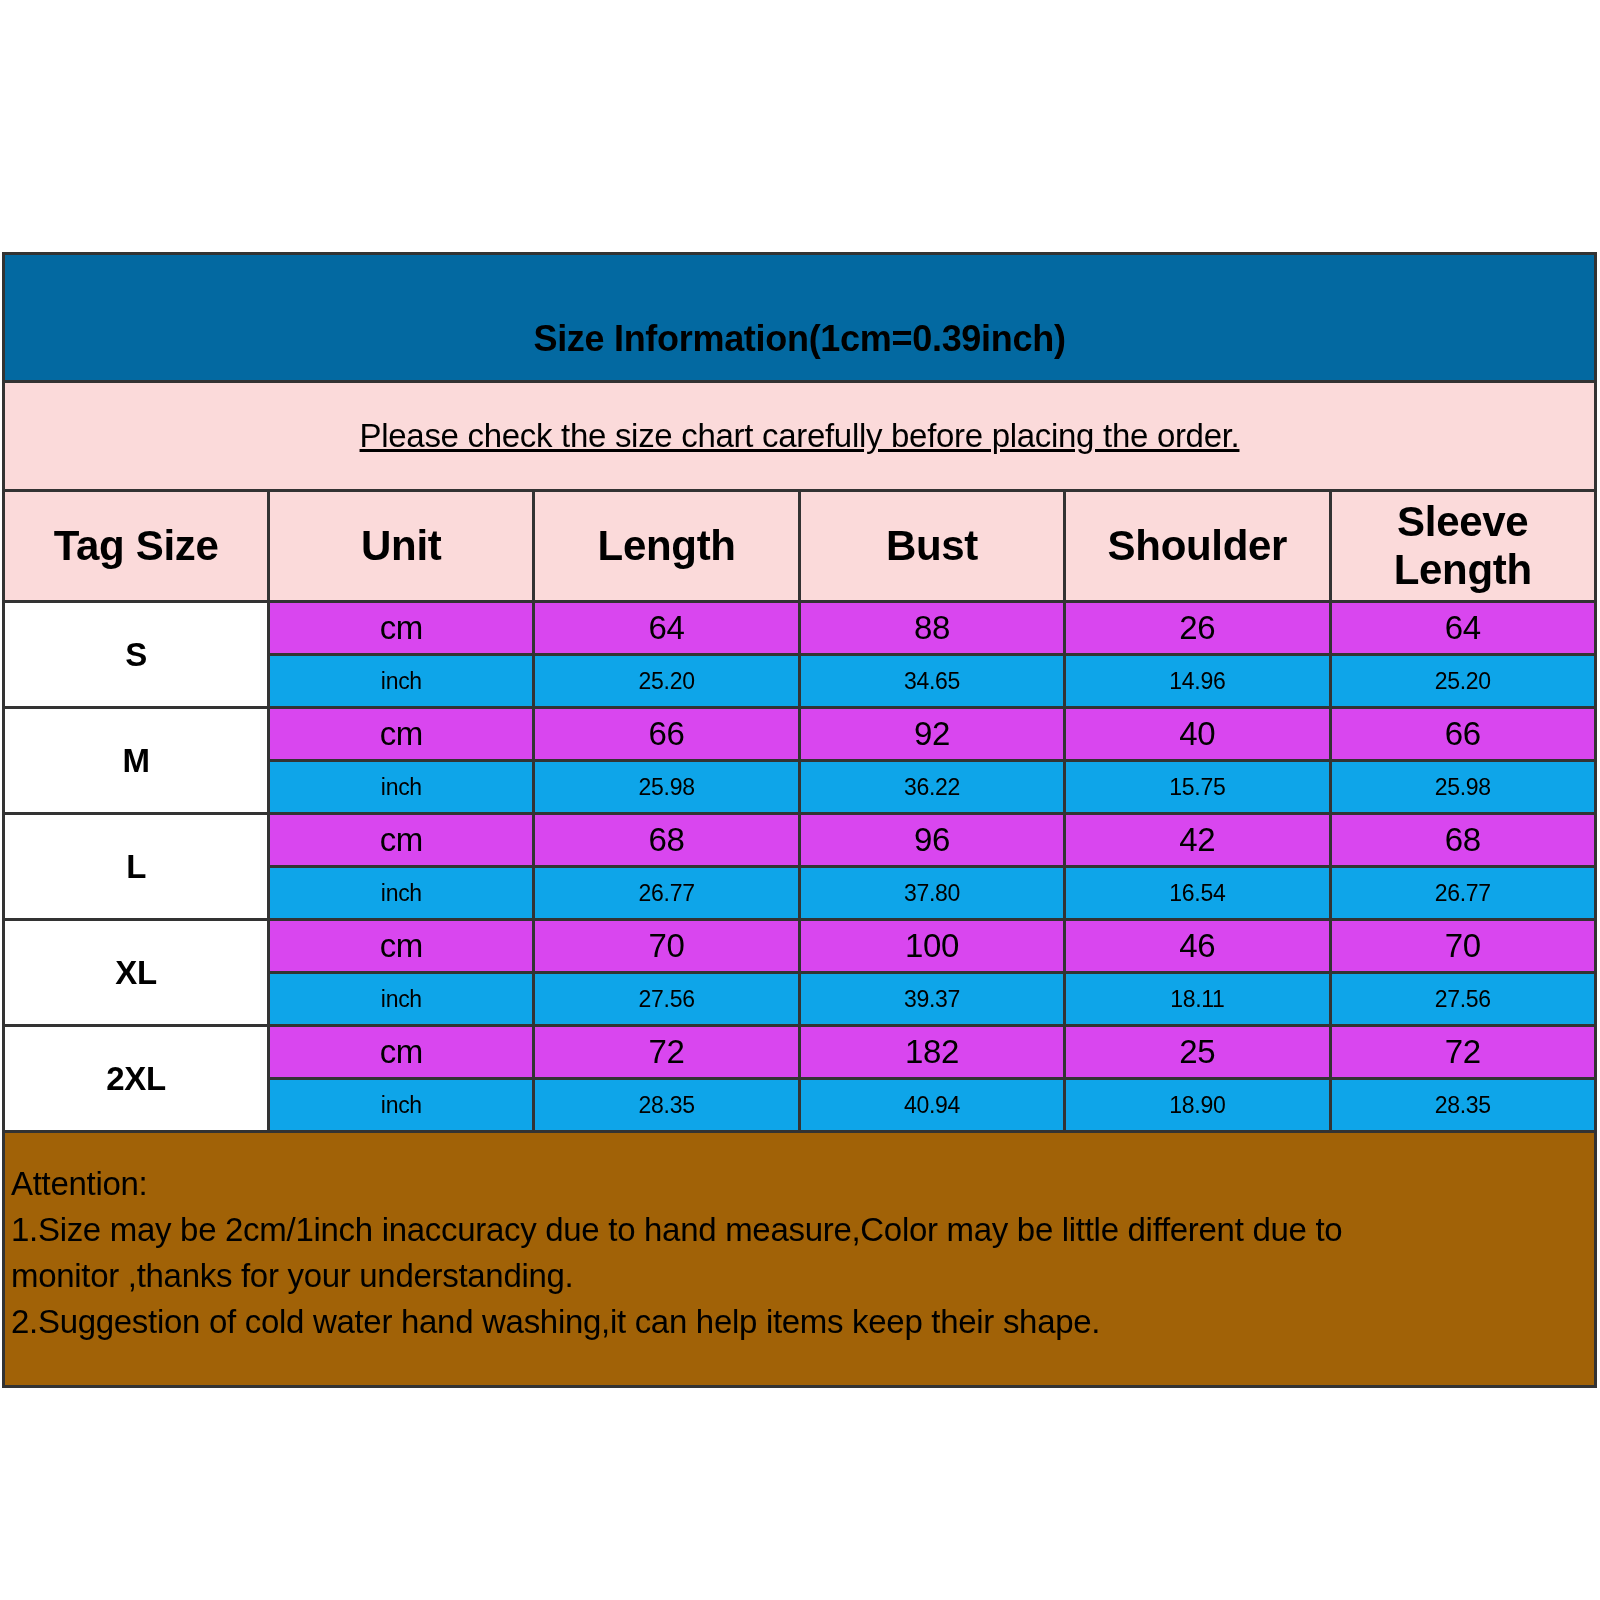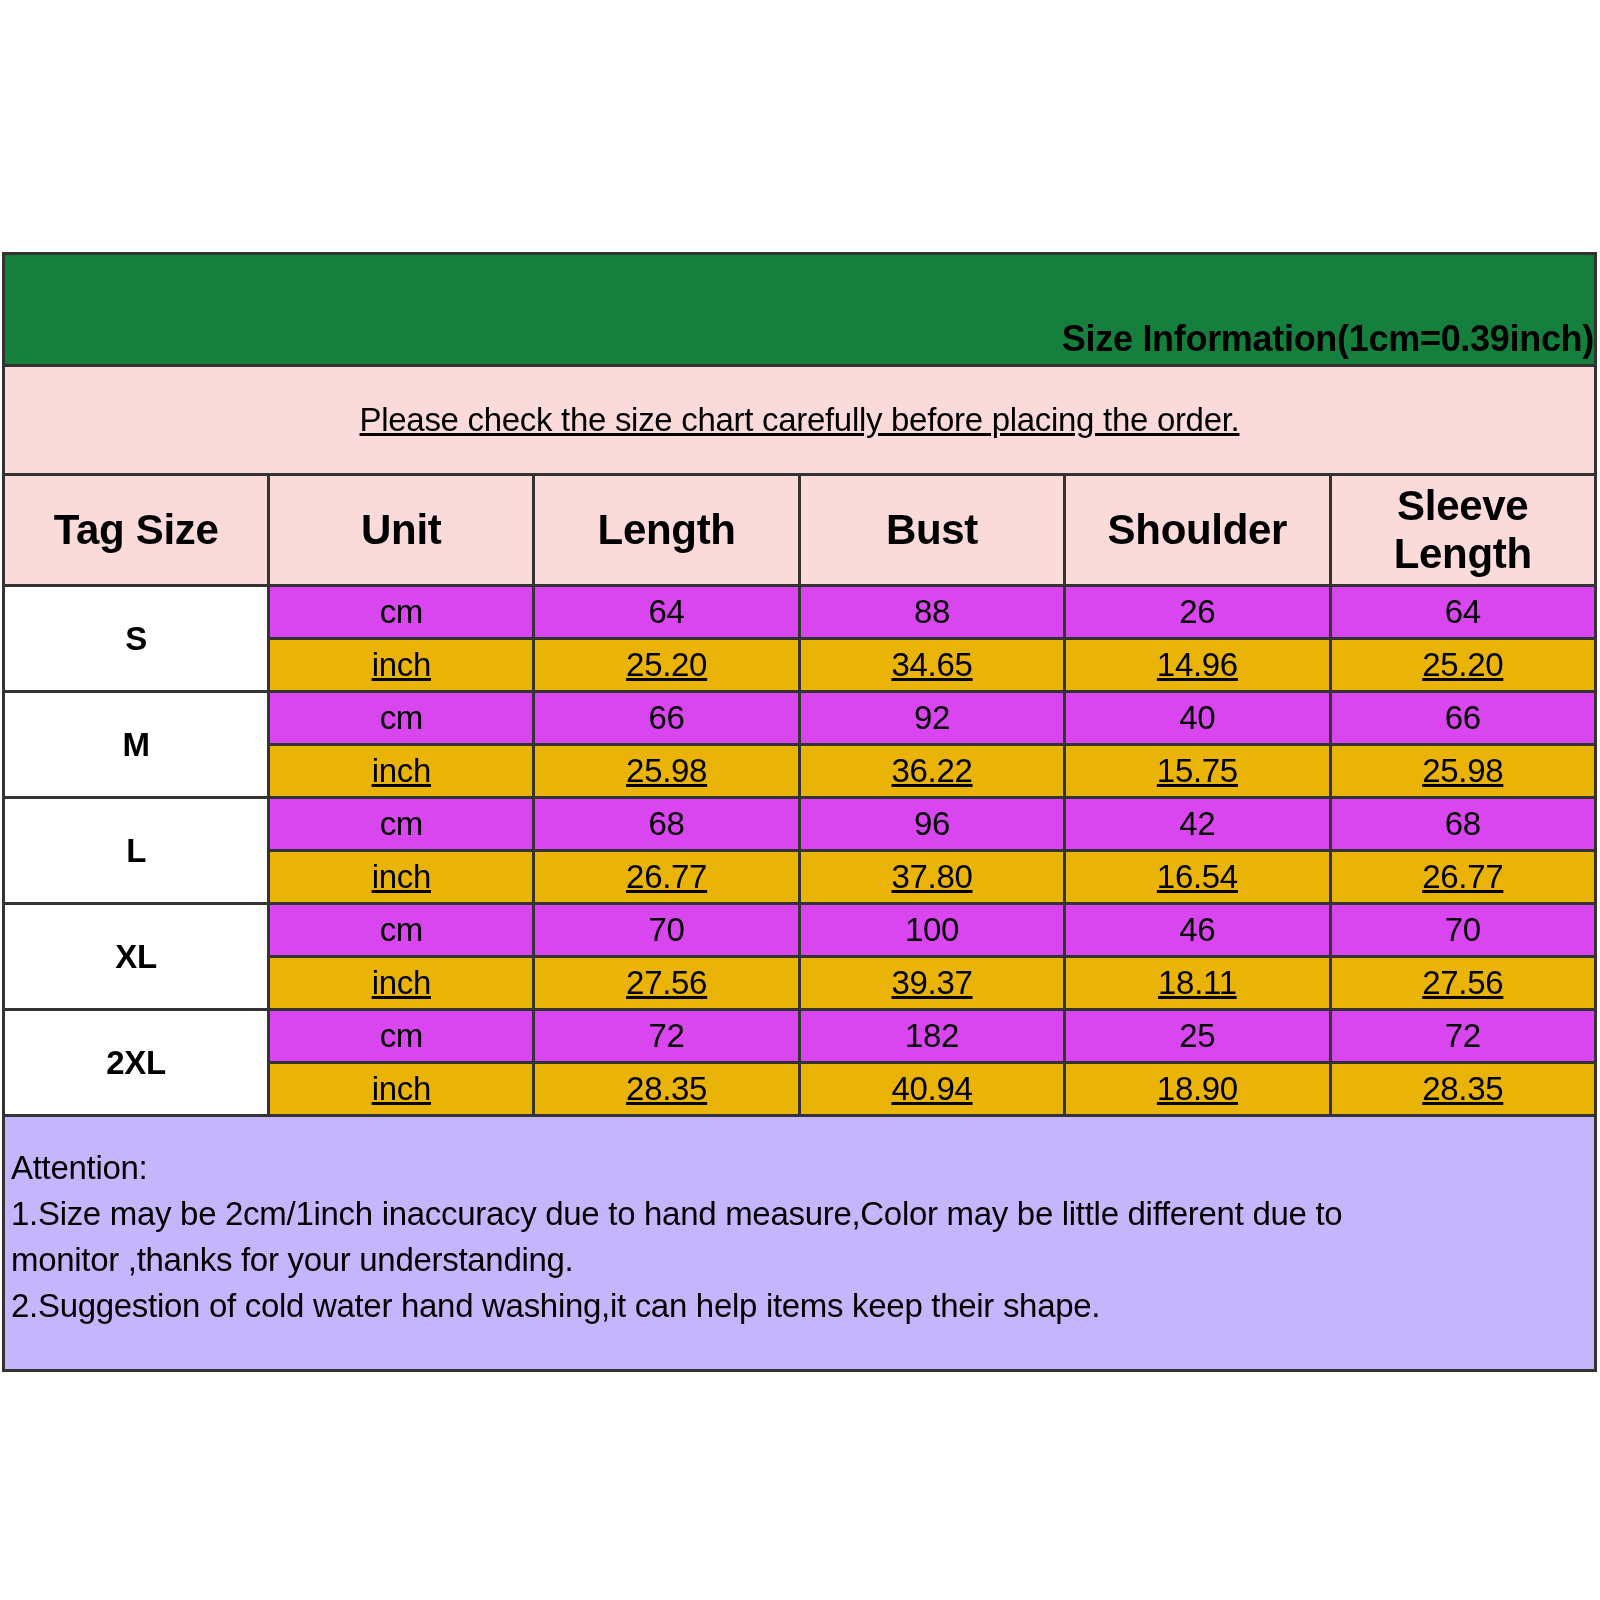--- a/index.html
+++ b/index.html
@@ -27,58 +27,56 @@
   table.size-chart td, table.size-chart th {
     border: 3px solid #333333;
     text-align: center;
     vertical-align: middle;
     padding: 0;
     letter-spacing: -0.3px;
     overflow: hidden;
   }
   tr.title-row td {
     height: 105px;
-    background: #15803d;
+    background: #0369a1;
     font-weight: bold;
     font-size: 36px;
     vertical-align: bottom;
-    padding-bottom: 4px;
-    text-align: right;
+    padding-bottom: 20px;
   }
   tr.subtitle-row td {
     height: 106px;
     background: #fbdada;
     font-size: 33px;
     text-decoration: underline;
   }
   tr.head-row th {
     height: 108px;
     background: #fbdada;
     font-size: 42px;
     font-weight: bold;
   }
   tr.cm-row td {
     height: 50px;
     background: #d946ef;
     font-size: 33px;
   }
   tr.inch-row td {
     height: 50px;
-    background: #eab308;
-    font-size: 33px;
-    text-decoration: underline;
+    background: #0ea5e9;
+    font-size: 23px;
   }
   td.tag-cell {
     background: #ffffff !important;
     font-weight: bold;
     font-size: 36px;
   }
   tr.attention-row td {
     height: 224px;
-    background: #c4b5fd;
+    background: #a16207;
     text-align: left;
     vertical-align: top;
     font-size: 33px;
     padding: 28px 10px 0 6px;
   }
   .attention-line {
     line-height: 46px;
   }
   .corner-flag {
     position: absolute;

